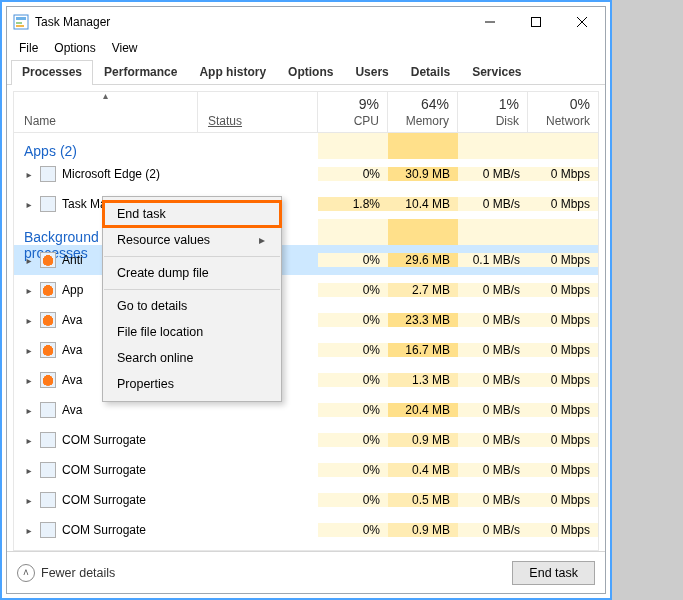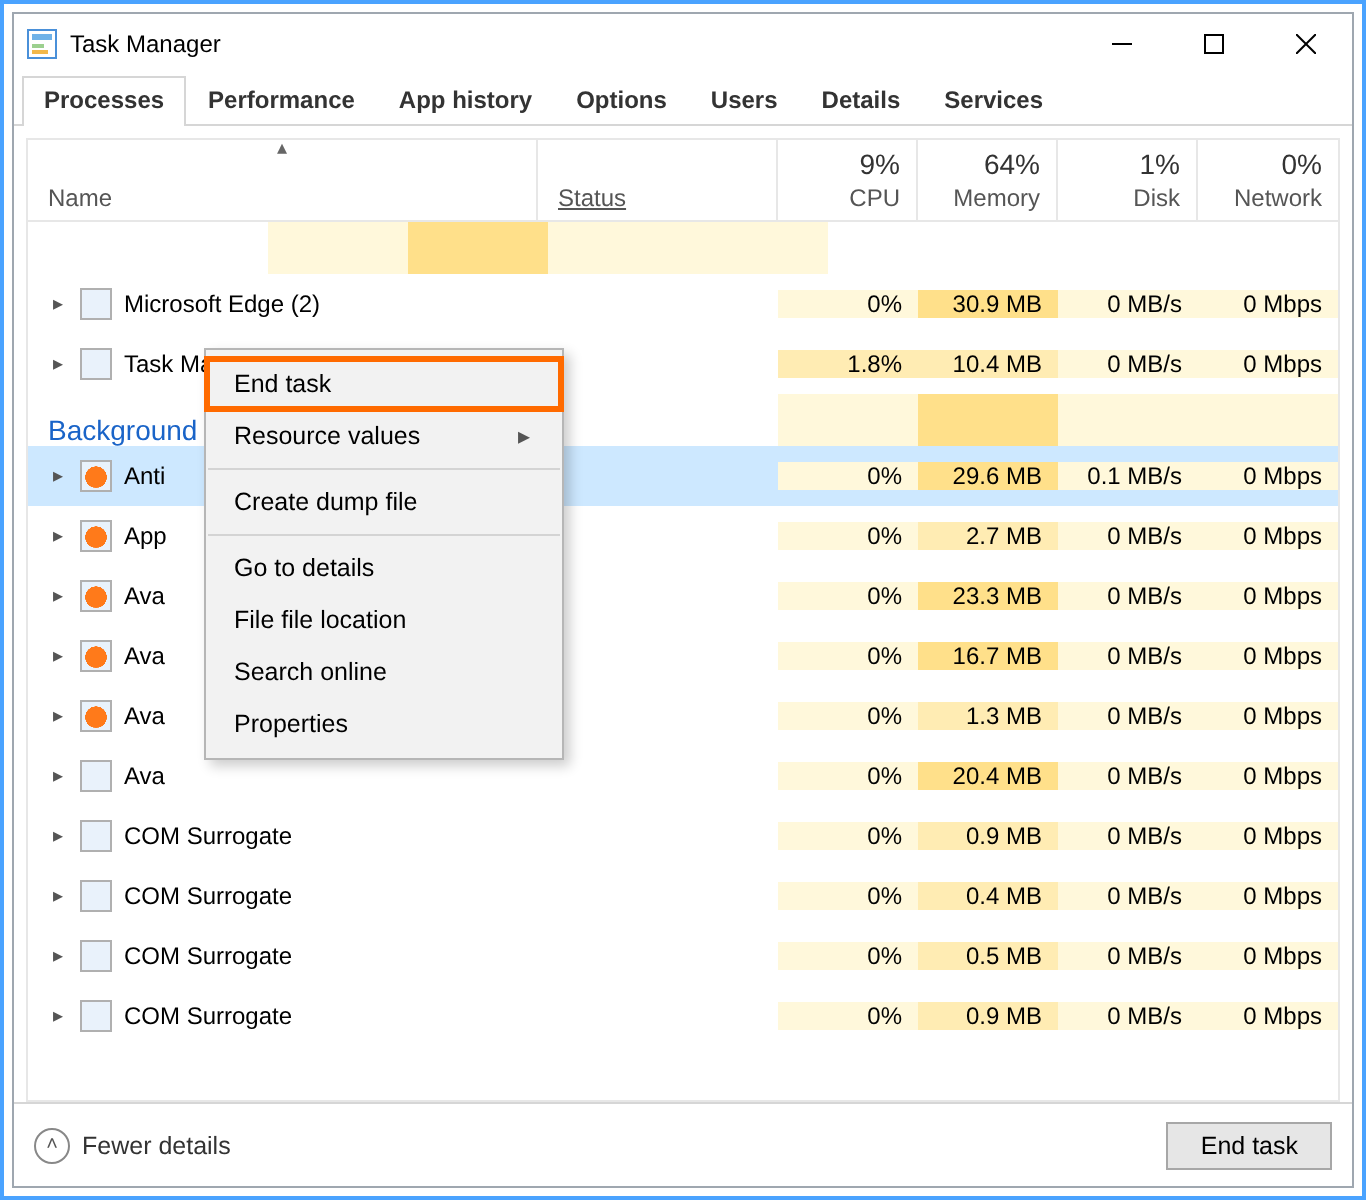--- a/index.html
+++ b/index.html
@@ -1,17 +1,17 @@
 <!DOCTYPE html>
 <html><head>
 <meta charset="utf-8">
 <style>
   * { box-sizing: border-box; font-family: "Segoe UI", Tahoma, sans-serif; }
   html, body { margin: 0; padding: 0; background: #ccc; }
-  .frame { width: 683px; height: 600px; border: 2px solid #4aa3ff; background: #fff; position: relative; }
+  .frame { width: 612px; height: 600px; border: 2px solid #4aa3ff; background: #fff; position: relative; }
   .window { position: absolute; left: 4px; top: 4px; right: 4px; bottom: 4px; background: #fff; border: 1px solid #9fa7b0; display: flex; flex-direction: column; }
 
   .titlebar { height: 30px; display: flex; align-items: center; padding: 0 0 0 6px; }
   .titlebar .title-icon { width: 16px; height: 16px; margin-right: 6px; display: inline-block; }
   .titlebar .title { font-size: 12px; color: #000; flex: 0 0 auto; }
   .titlebar .spacer { flex: 1; }
   .titlebar .winbtn { width: 46px; height: 30px; display: flex; align-items: center; justify-content: center; color: #000; }
   .titlebar .winbtn svg { display: block; }
 
   .menubar { height: 22px; display: flex; align-items: center; padding: 0 4px; font-size: 12px; color: #000; }
@@ -96,20 +96,25 @@
           </svg>
         </div>
       <div class="winbtn">
           <svg width="10" height="10">
             <line x1="0" y1="0" x2="10" y2="10" stroke="#000"></line>
             <line x1="10" y1="0" x2="0" y2="10" stroke="#000"></line>
           </svg>
         </div>
     </div>
 
+    <div class="menubar">
+      <div class="menuitem">File</div>
+      <div class="menuitem">Options</div>
+      <div class="menuitem">View</div>
+    </div>
 
     <div class="tabs">
       <div class="tab active">Processes</div>
       <div class="tab">Performance</div>
       <div class="tab">App history</div>
       <div class="tab">Options</div>
       <div class="tab">Users</div>
       <div class="tab">Details</div>
       <div class="tab">Services</div>
     </div>
@@ -134,20 +139,24 @@
           <span>Disk</span>
         </div>
         <div class="col-metric last">
           <span class="pct">0%</span>
           <span>Network</span>
         </div>
       </div>
 
       <div class="rows" id="rows">
           <div class="group-metric-row">
+    <div class="group-head cell-name">
+      <span class="gname">Apps</span>
+      <span class="gcount">(2)</span>
+    </div>
     <div class="cell-status"></div>
     <div class="cell h-low"></div>
             <div class="cell h-hi"></div>
             <div class="cell h-low"></div>
             <div class="cell h-low"></div>
   </div>
           <div class="row">
       <div class="cell-name">
         <span class="expand">▸</span>
         <span class="icon-ph"></span>

